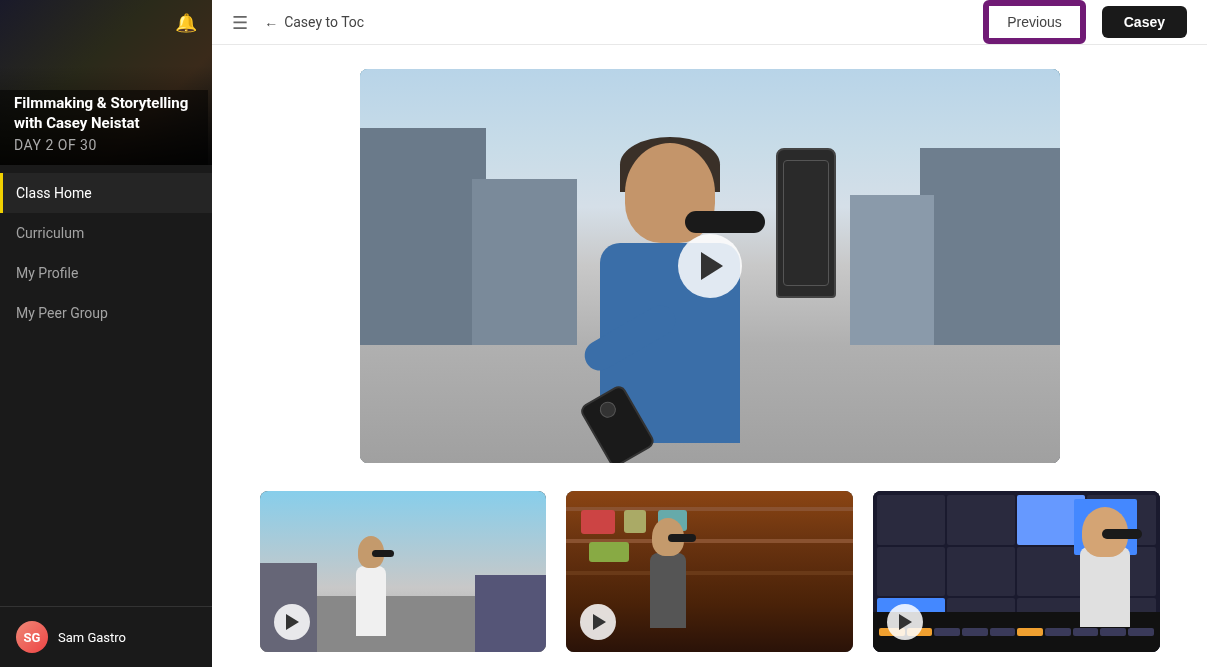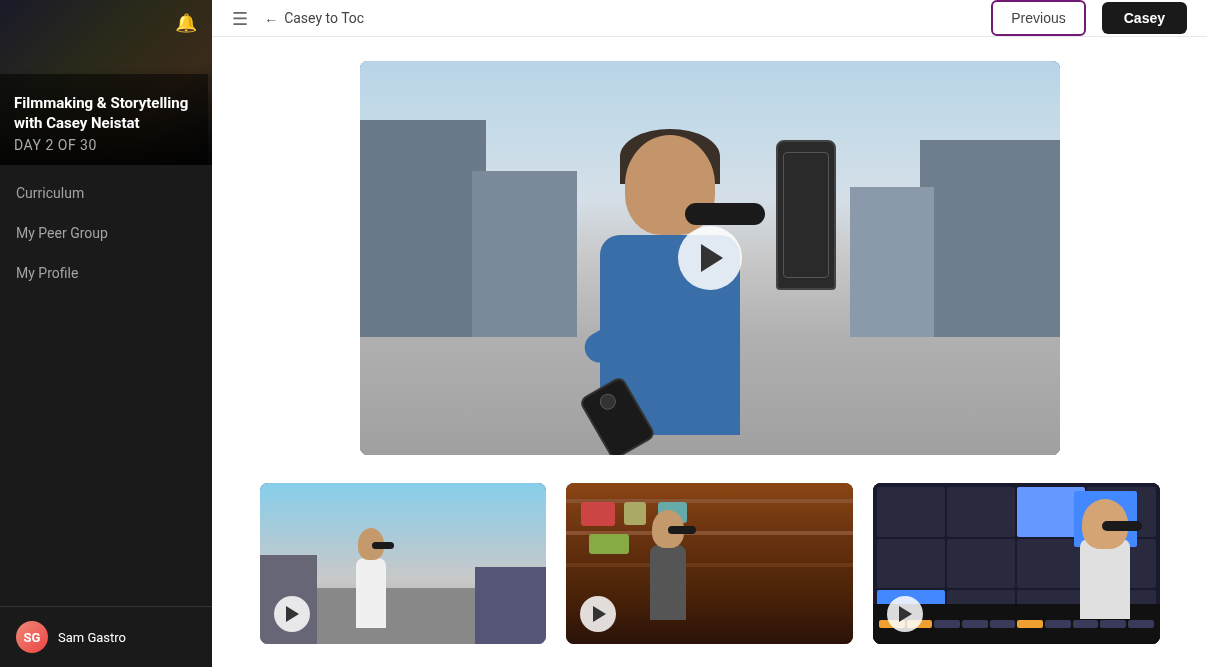--- a/index.html
+++ b/index.html
@@ -27,21 +27,21 @@
       height: 100%;
       background: linear-gradient(135deg, #2a2a2a 0%, #1a1a1a 100%);
       position: absolute;
       top: 0; left: 0;
     }
 
     .sidebar-header-overlay {
       position: absolute;
       bottom: 0; left: 0; right: 4px;
       background: rgba(0,0,0,0.5);
-      padding: 20px 14px 12px;
+      padding: 4px 14px 12px;
     }
 
     .sidebar-header-title {
       font-size: 15px;
       font-weight: 700;
       line-height: 1.3;
       color: #fff;
     }
 
     .sidebar-header-day {
@@ -154,21 +154,21 @@
       font-size: 14px;
       color: #444;
       cursor: pointer;
       text-decoration: none;
     }
 
     .spacer { flex: 1; }
 
     .prev-btn {
       padding: 8px 18px;
-      border: 2px solid #701a75;
+      border: 6px solid #701a75;
       border-radius: 6px;
       font-size: 14px;
       cursor: pointer;
       background: #fff;
       color: #444;
     }
 
     .next-btn {
       padding: 8px 22px;
       border: none;
@@ -574,28 +574,31 @@
 
     <div class="bell-icon">🔔</div>
 
     <div class="sidebar-header-overlay">
       <div class="sidebar-header-title">Filmmaking &amp; Storytelling with Casey Neistat</div>
       <div class="sidebar-header-day">DAY 2 OF 30</div>
     </div>
   </div>
 
   <nav class="sidebar-nav">
+    <div class="sidebar-nav-item active">
+      <span>Class Home</span>
+    </div>
     <div class="sidebar-nav-item">
       <span>Curriculum</span>
     </div>
     <div class="sidebar-nav-item">
+      <span>My Profile</span>
+    </div>
+    <div class="sidebar-nav-item">
       <span>My Peer Group</span>
-    </div>
-    <div class="sidebar-nav-item">
-      <span>My Profile</span>
     </div>
   </nav>
 
   <div class="sidebar-footer">
     <div class="avatar">
       <span>SG</span>
     </div>
     <span class="user-name">Sam Gastro</span>
   </div>
 </div>

